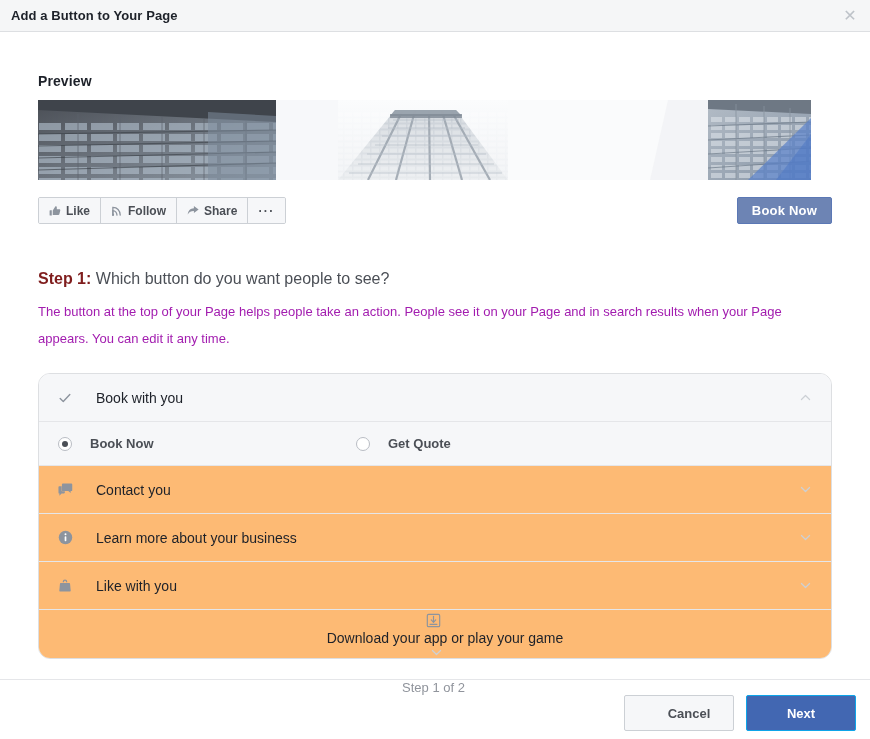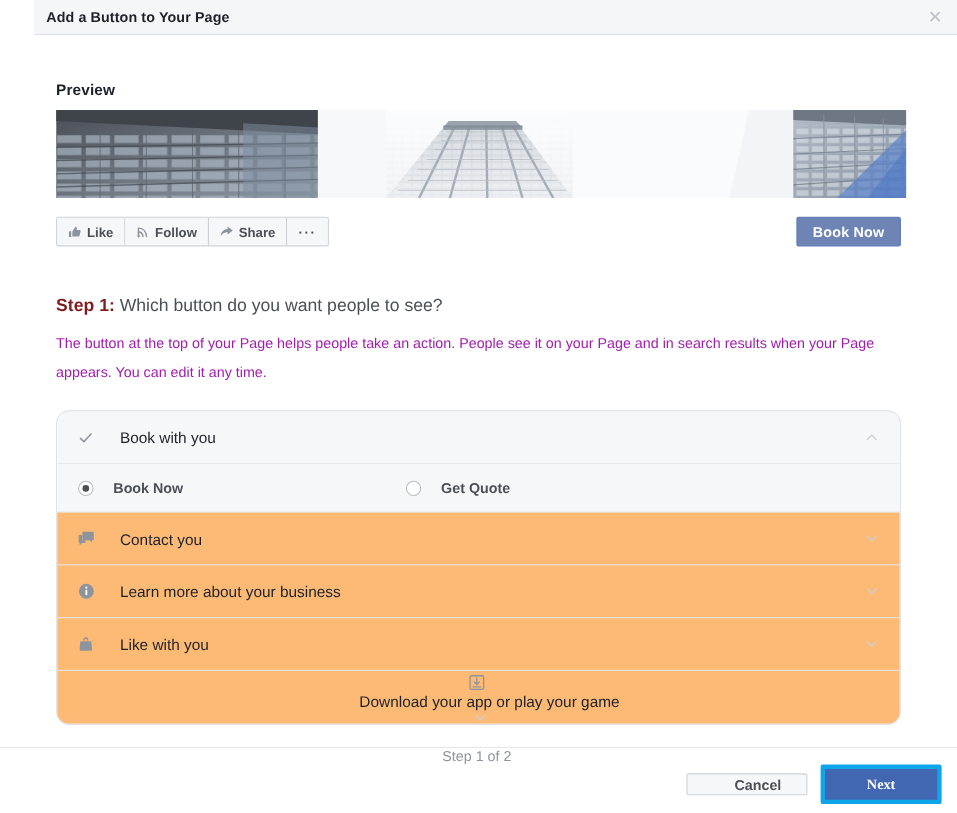--- a/index.html
+++ b/index.html
@@ -20,21 +20,20 @@
 
   
   .dialog-header {
     height: 32px;
     background: #f5f6f7;
     border-bottom: 1px solid #dddfe2;
     display: flex;
     align-items: center;
     padding: 0 14px 0 11px;
     position: relative;
-    margin-left: 31px;
   }
   .dialog-title {
     font-size: 13px;
     font-weight: bold;
     color: #1d2129;
     letter-spacing: 0.1px;
   }
   .dialog-close {
     position: absolute;
     right: 11px;
@@ -57,21 +56,21 @@
     position: absolute;
     left: 51px;
     right: 48px;
     top: 33px;
     height: 1px;
     background: #e9ebee;
   }
 
   
   .dialog-body {
-    padding: 0 51px;
+    padding: 0 38px;
     position: relative;
     background: #fff;
     height: 640px;
   }
 
   .preview-label {
     font-size: 14px;
     font-weight: bold;
     color: #1d2129;
     padding-top: 41px;
@@ -270,38 +269,38 @@
     display: flex;
     align-items: center;
     gap: 12px;
   }
   .btn-secondary {
     background: #f6f7f9;
     border: 1px solid #ccd0d5;
     color: #4b4f56;
     font-size: 13px;
     font-weight: bold;
-    height: 20px;
-    width: 110px;
-    border-radius: 2px;
-    cursor: pointer;
-    font-family: "Liberation Sans", sans-serif;
-    padding-left: 20px;
-  }
-  .btn-primary {
-    background: #4267b2;
-    border: 4px solid #0ea5e9;
-    color: #ffffff;
-    font-size: 13px;
-    font-weight: bold;
     height: 36px;
     width: 110px;
     border-radius: 2px;
     cursor: pointer;
-    font-family: Liberation Serif, serif;
+    font-family: "Liberation Sans", sans-serif;
+    padding-left: 20px;
+  }
+  .btn-primary {
+    background: #4267b2;
+    border: 1px solid #0ea5e9;
+    color: #ffffff;
+    font-size: 13px;
+    font-weight: bold;
+    height: 36px;
+    width: 110px;
+    border-radius: 2px;
+    cursor: pointer;
+    font-family: Liberation Sans, sans-serif;
   }
 </style>
 </head>
 <body>
 
 <div class="dialog-header">
   <span class="dialog-title">Add a Button to Your Page</span>
   <span class="dialog-close">✕</span>
 </div>
 <div class="sub-rule"></div>

